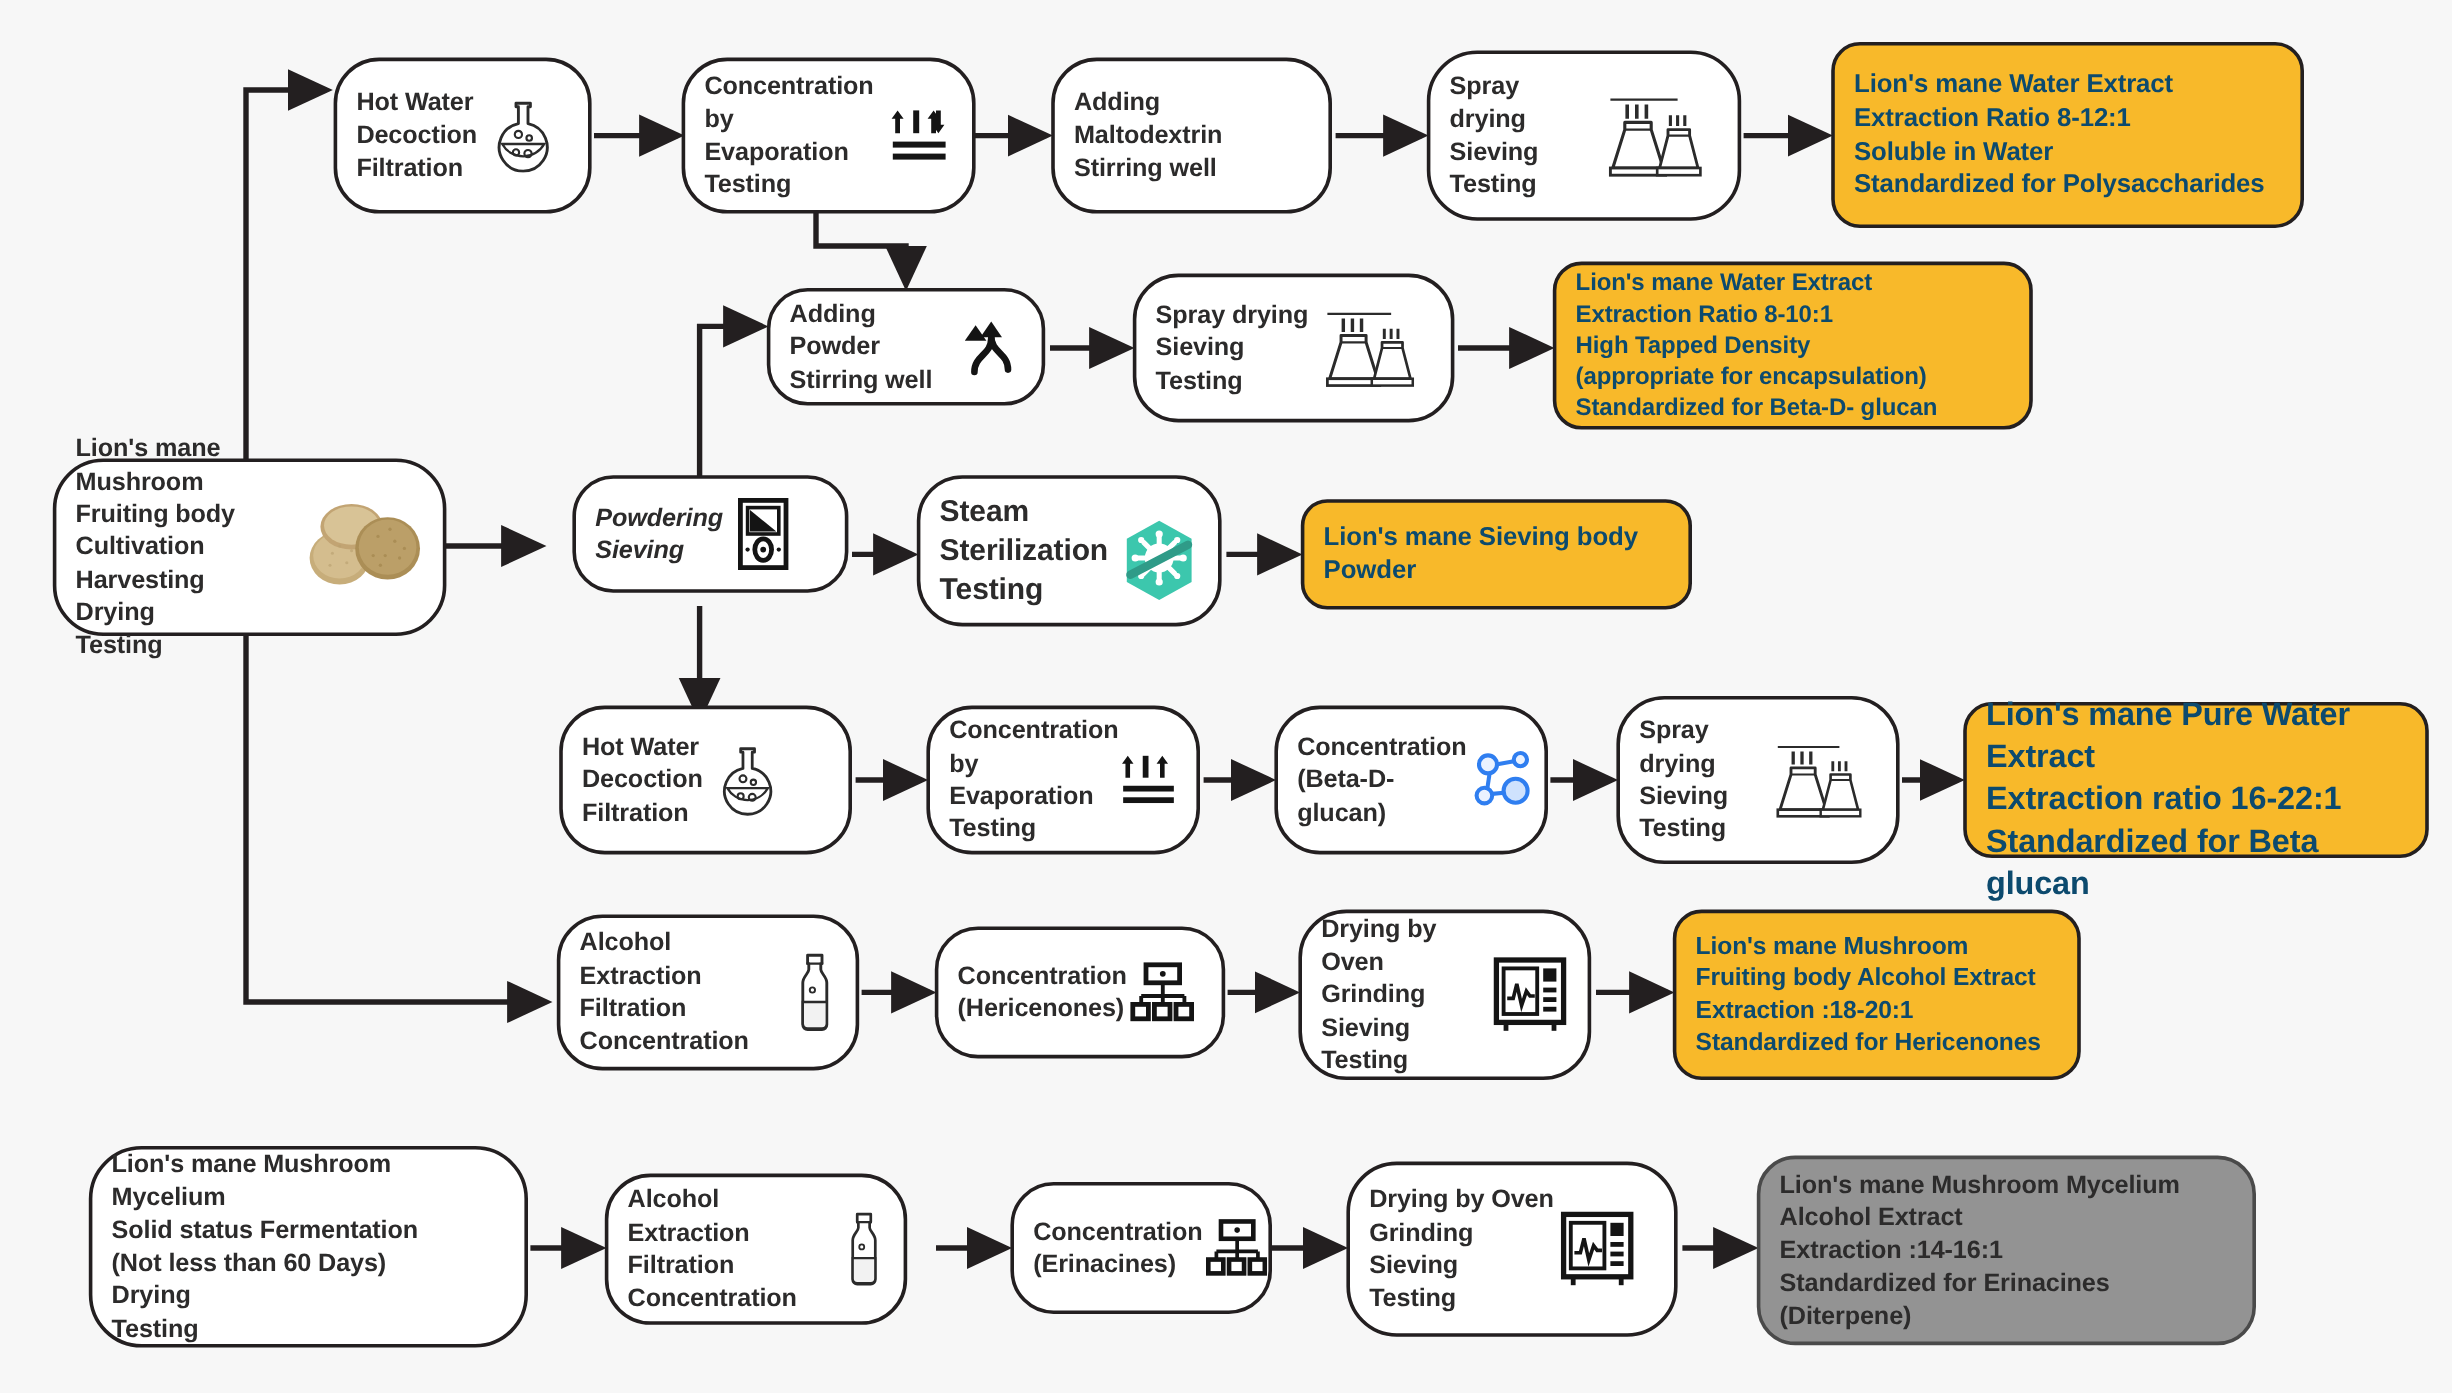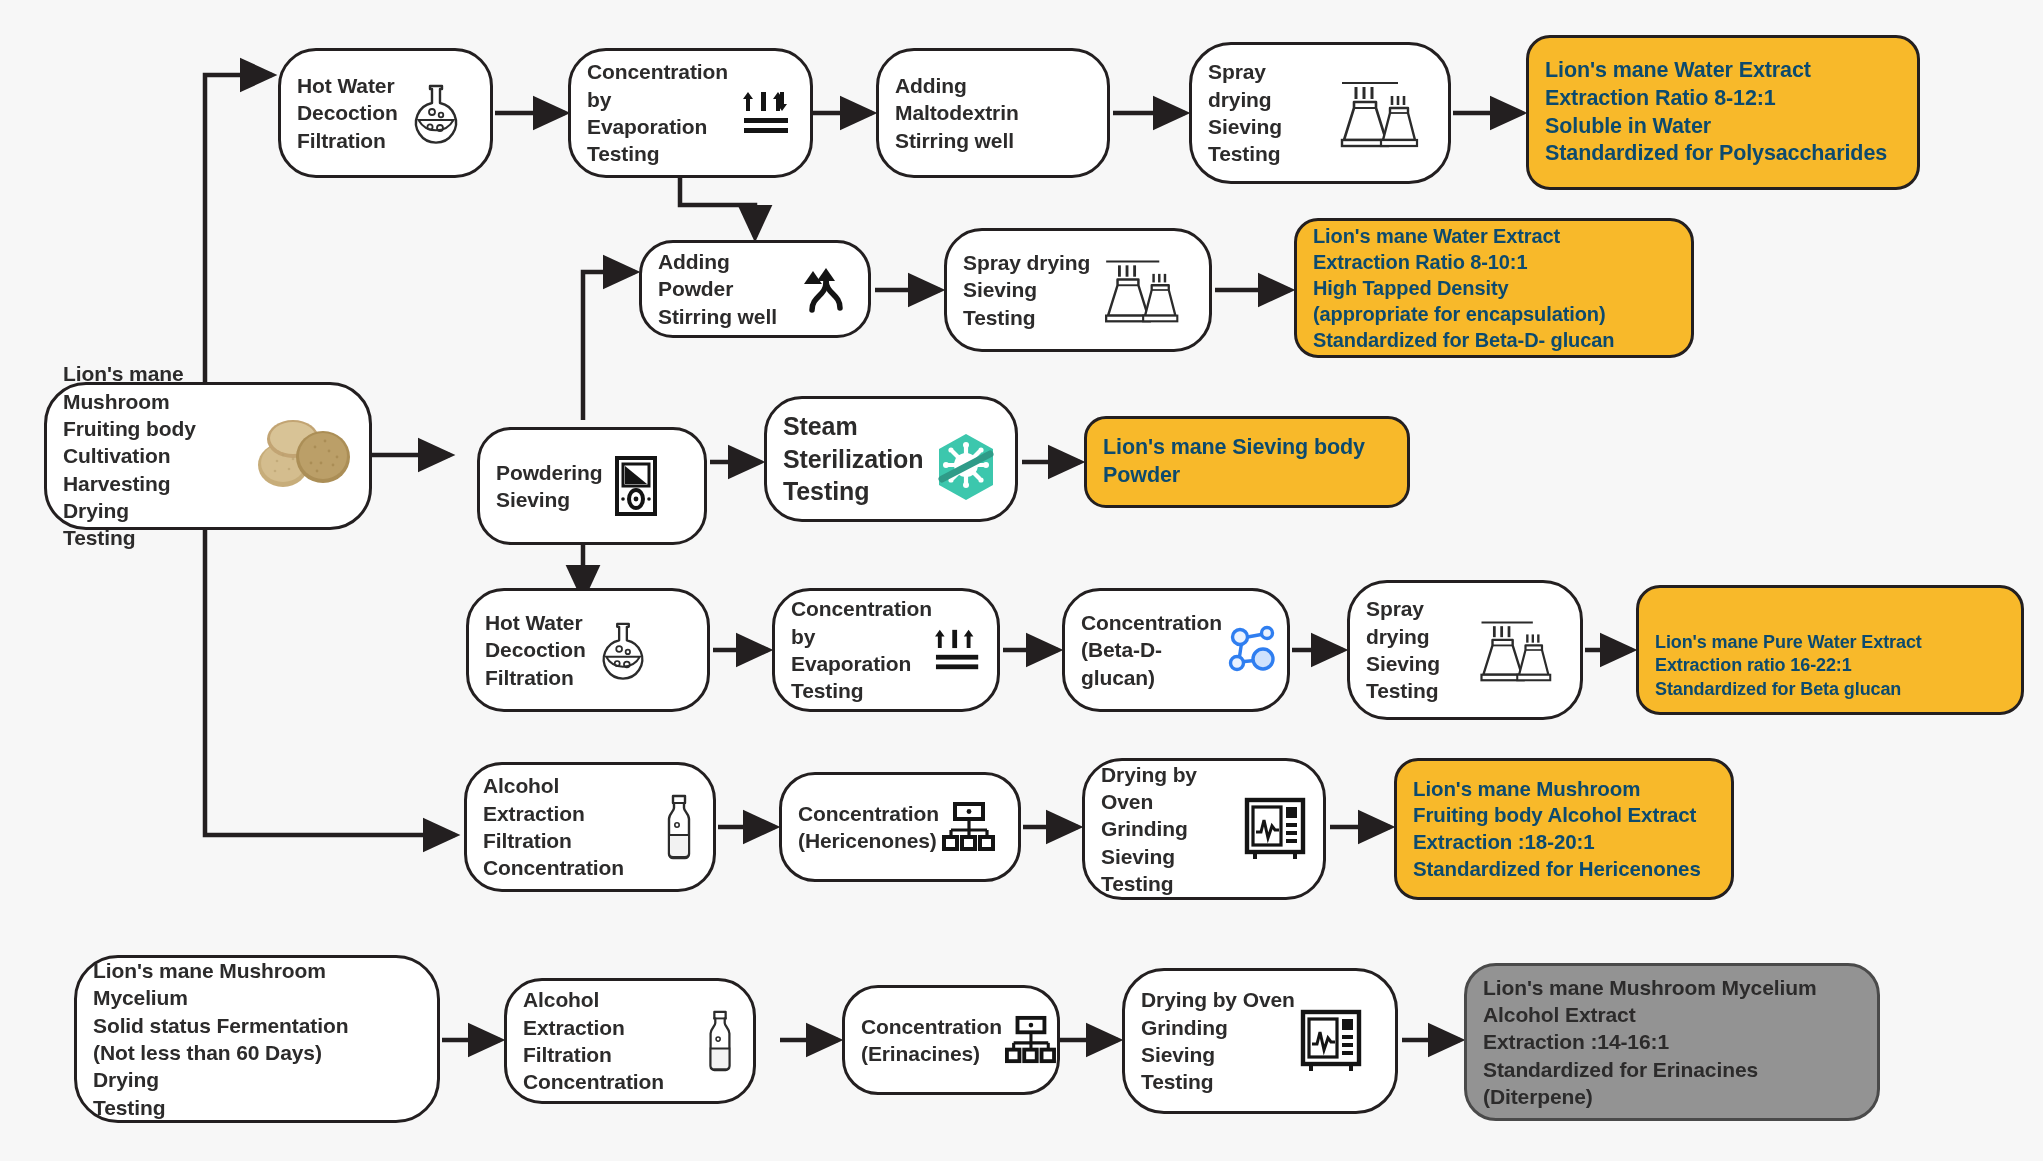--- a/index.html
+++ b/index.html
@@ -251,21 +251,21 @@
   </div>
 
   <div class="node product" style="left:1294px;top:218px;width:400px;height:140px;border-radius:24px;">
     <span class="txt" style="font-size:20px;">Lion's mane Water Extract
 Extraction Ratio 8-10:1
 High Tapped Density
 (appropriate for encapsulation)
 Standardized for Beta-D- glucan</span>
   </div>
 
-  <div class="node" style="left:477px;top:427px;width:230px;height:118px;border-radius:34px;">
+  <div class="node" style="left:477px;top:396px;width:230px;height:98px;border-radius:34px;font-style:italic;">
     <span class="txt" style="font-size:21px;">Powdering
 Sieving</span>
     <span class="ic">
       <svg width="48" height="62" viewBox="0 0 48 62">
         <rect x="5" y="3" width="38" height="56" fill="#fff" stroke="#141414" stroke-width="4"></rect>
         <rect x="11" y="9" width="26" height="22" fill="#fff" stroke="#141414" stroke-width="3"></rect>
         <path d="M13,11 l22,18 h-22 z" fill="#141414"></path>
         <ellipse cx="24" cy="44" rx="7" ry="9" fill="#fff" stroke="#141414" stroke-width="4"></ellipse>
         <circle cx="24" cy="44" r="2.4" fill="#141414"></circle>
         <circle cx="11" cy="44" r="1.8" fill="#141414"></circle>
@@ -385,21 +385,21 @@
           <rect x="6" y="66" width="46" height="6" stroke-width="2.4"></rect>
           <path d="M54,34 h18 v5 l7,27 h-32 l7,-27 z" stroke-width="2.4" stroke-linejoin="round"></path>
           <line x1="54" y1="39" x2="72" y2="39" stroke-width="1.8"></line>
           <rect x="45" y="66" width="36" height="6" stroke-width="2.2"></rect>
         </g>
       </svg>
     </span>
   </div>
 
   <div class="node product" style="left:1636px;top:585px;width:388px;height:130px;border-radius:24px;">
-    <span class="txt" style="font-size:18px;margin-top:32px;">Lion's mane Pure Water Extract
+    <span class="txt" style="font-size:27px;margin-top:32px;">Lion's mane Pure Water Extract
 Extraction ratio 16-22:1
 Standardized for Beta glucan</span>
   </div>
 
   <div class="node" style="left:464px;top:762px;width:252px;height:130px;border-radius:38px;">
     <span class="txt" style="font-size:21px;">Alcohol Extraction
 Filtration
 Concentration</span>
     <span class="ic">
       <svg width="36" height="68" viewBox="0 0 36 68">

